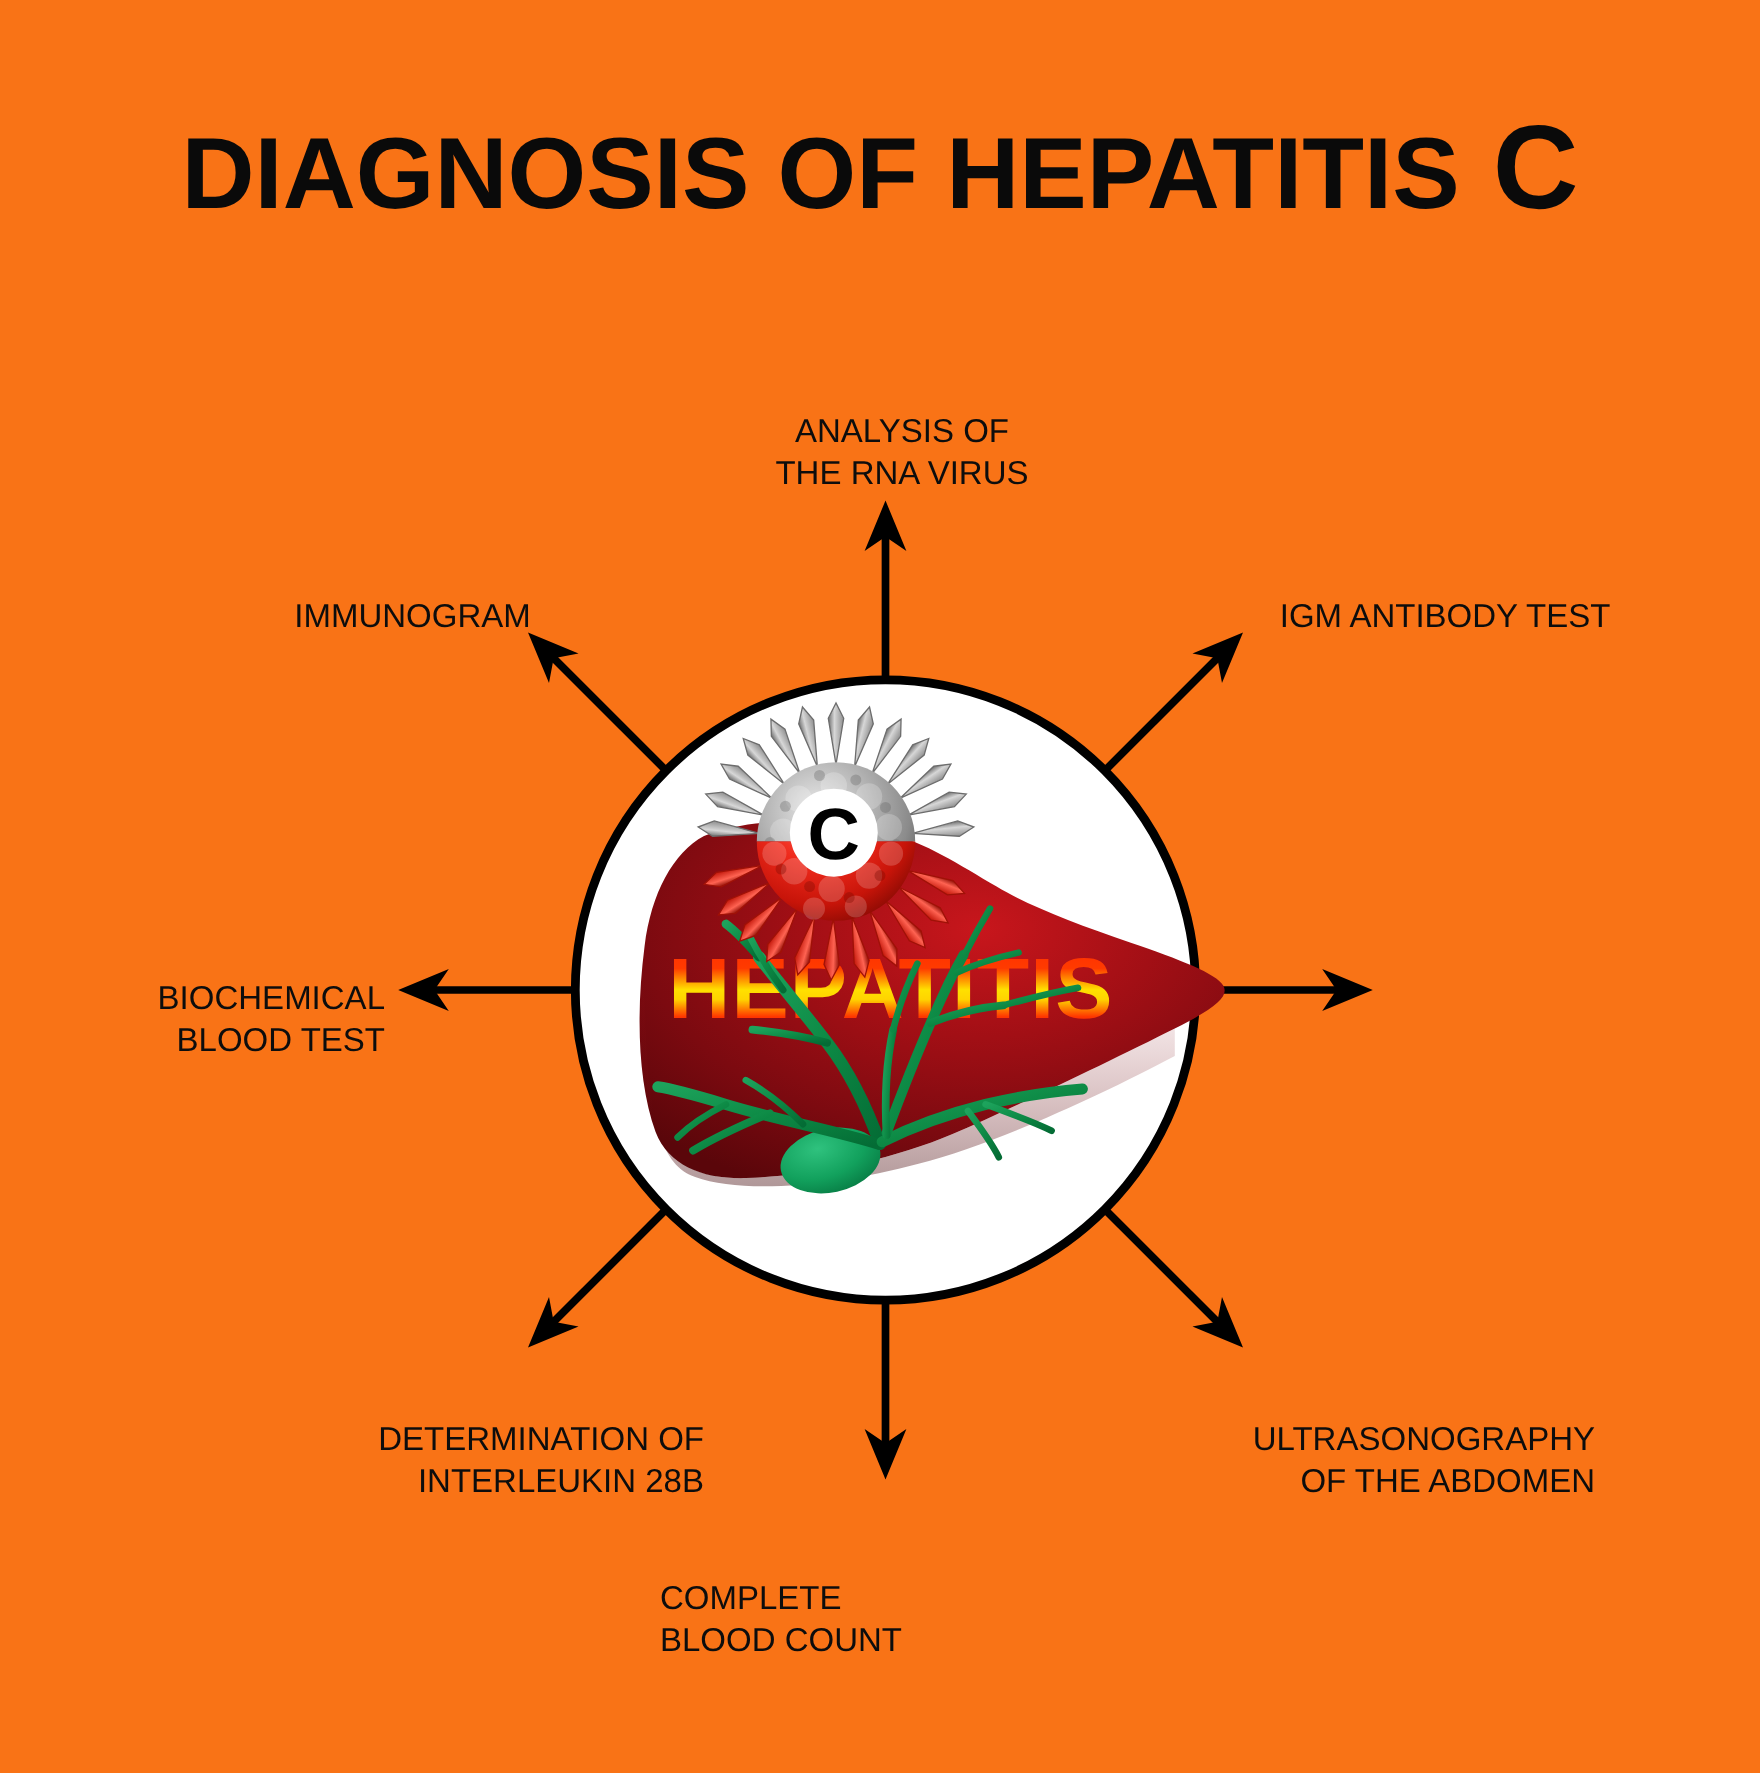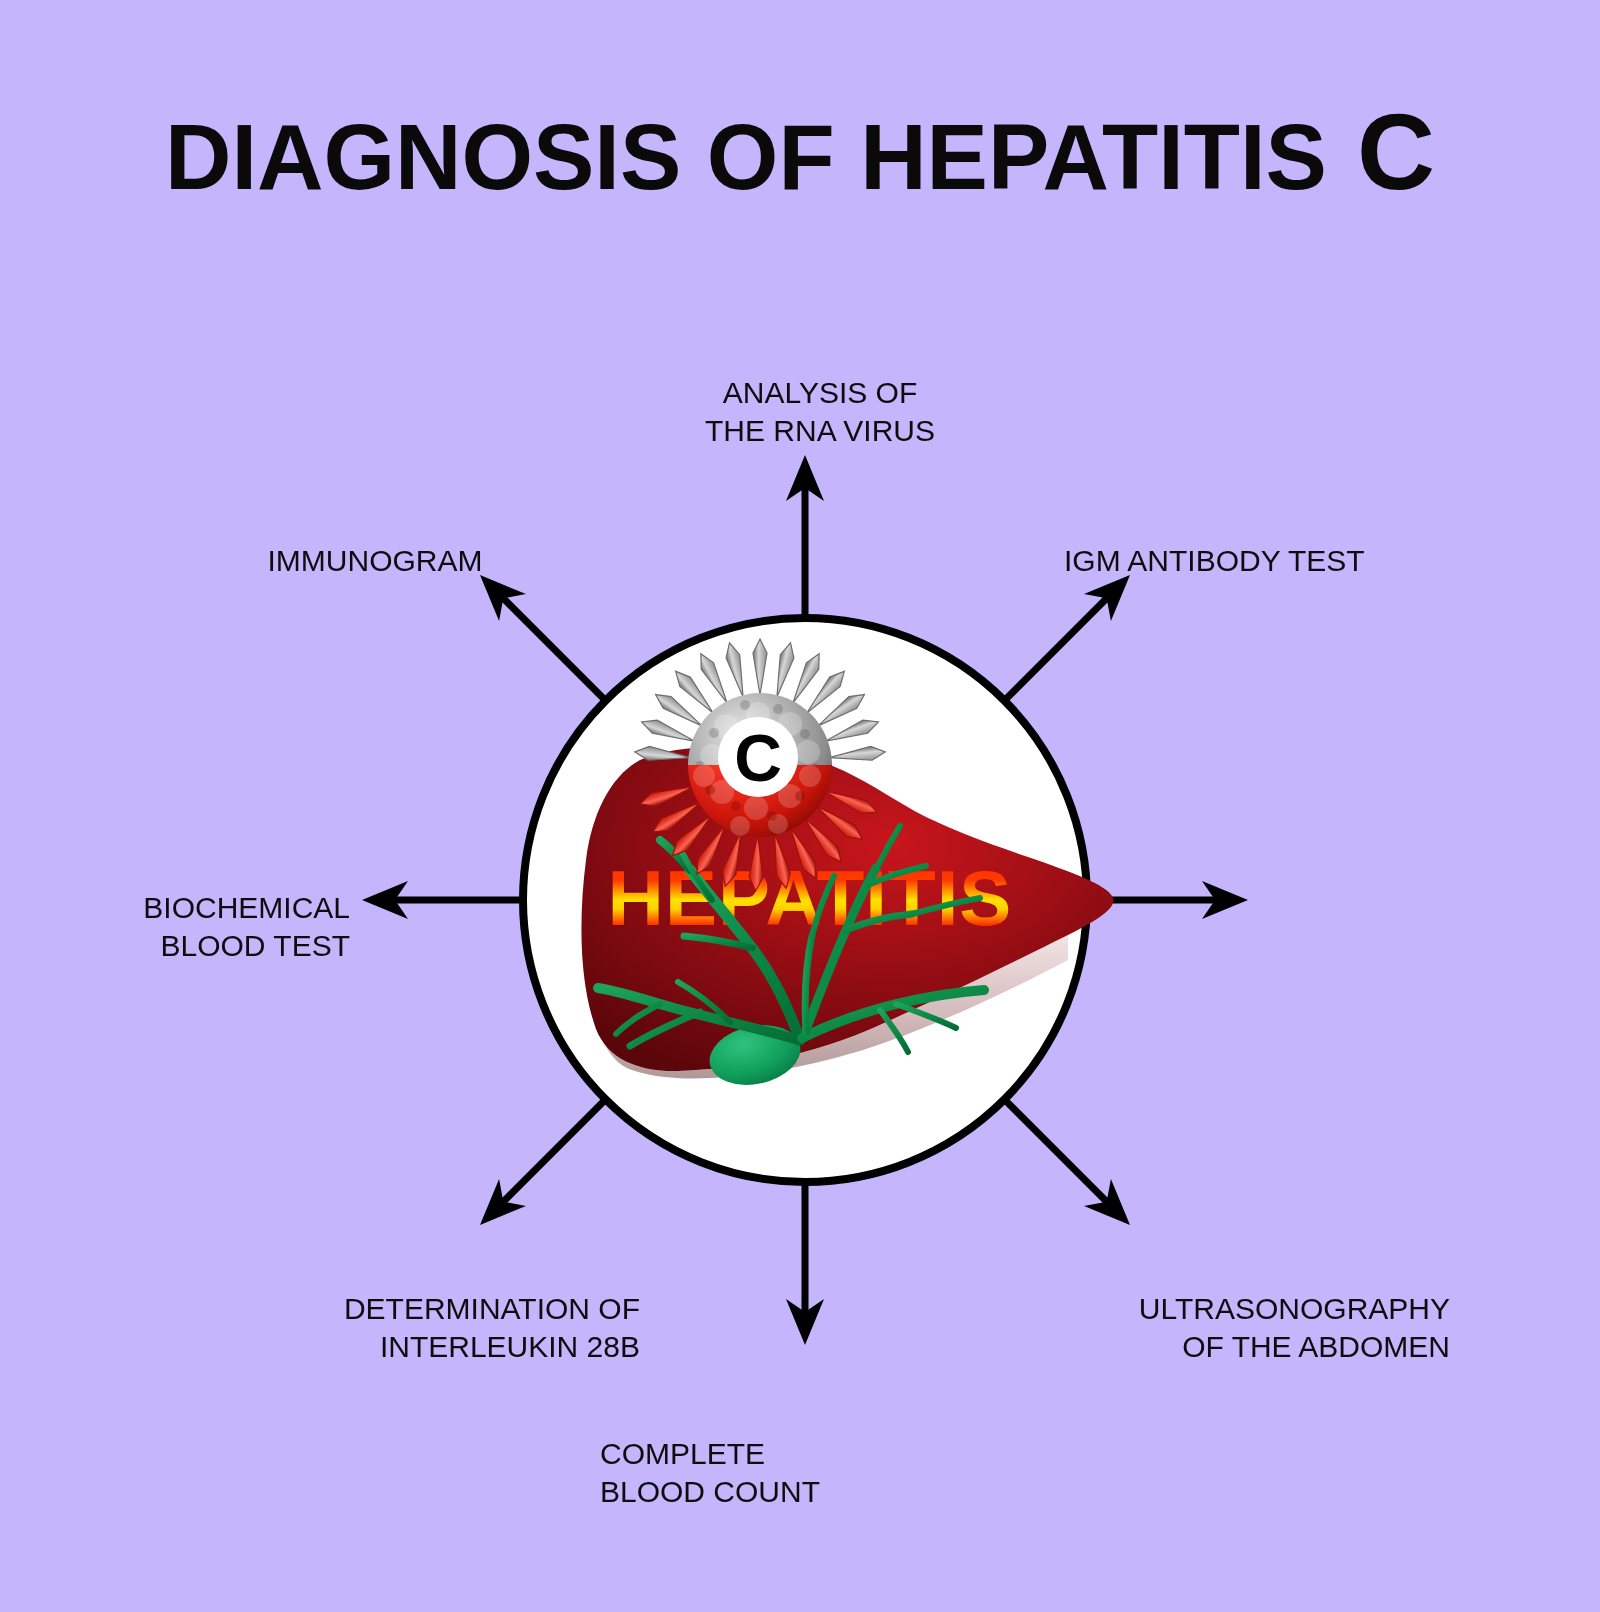--- a/index.html
+++ b/index.html
@@ -10,21 +10,21 @@
   body {
     width: 1600px;
     height: 1612px;
     font-family: "Liberation Sans", sans-serif;
     overflow: hidden;
   }
   #infographic {
     position: relative;
     width: 1600px;
     height: 1612px;
-    background: #c4b5fd;
+    background: #f97316;
   }
 
   
   #title {
     position: absolute;
     left: 0;
     top: 98px;
     width: 1600px;
     text-align: center;
     font-family: "Liberation Sans", sans-serif;
@@ -48,21 +48,21 @@
     font-size: 30px;
     line-height: 1.28;
     color: #0d0d0d;
     white-space: pre;
     margin-top: 42px;
   }
   .label.center  { text-align: center; }
 
   #label-rna            { left: 600px;  top: 332px;  width: 440px; }
   #label-immunogram     { left: 160px;  top: 500px;  width: 430px; text-align: center;}
-  #label-igm            { left: 1064px; top: 500px;  width: 460px; text-align: left;}
+  #label-igm            { left: 1004px; top: 500px;  width: 460px; text-align: right;}
   #label-biochem        { left: 30px;   top: 847px;  width: 320px; text-align: right;}
   #label-liver-fn       { left: 1290px; top: 828px;  width: 290px; text-align: left;}
   #label-interleukin    { left: 170px;  top: 1248px; width: 470px; text-align: right;}
   #label-usg            { left: 980px;  top: 1248px; width: 470px; text-align: right;}
   #label-cbc            { left: 600px;  top: 1393px; width: 440px; text-align: left;}
 
   
   #stage {
     position: absolute;
     left: 0; top: 0;

